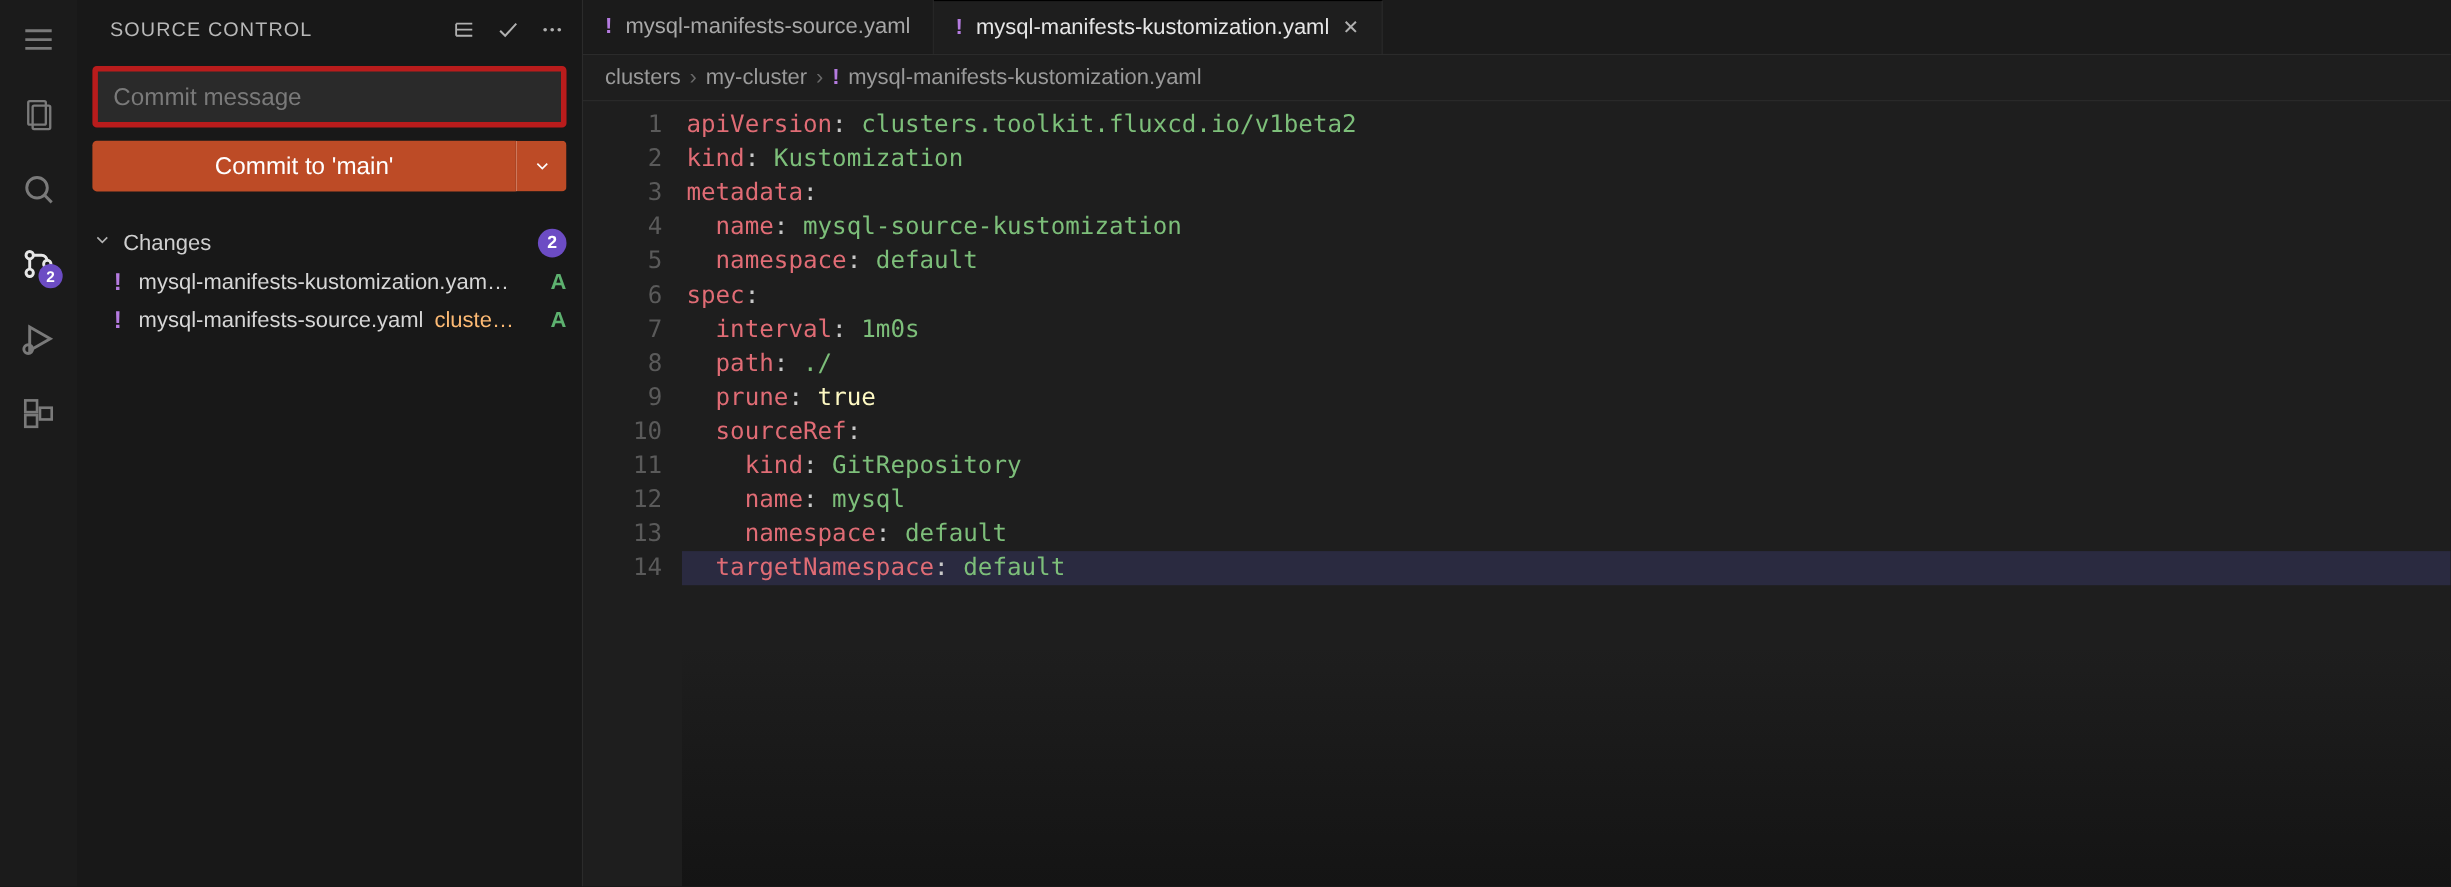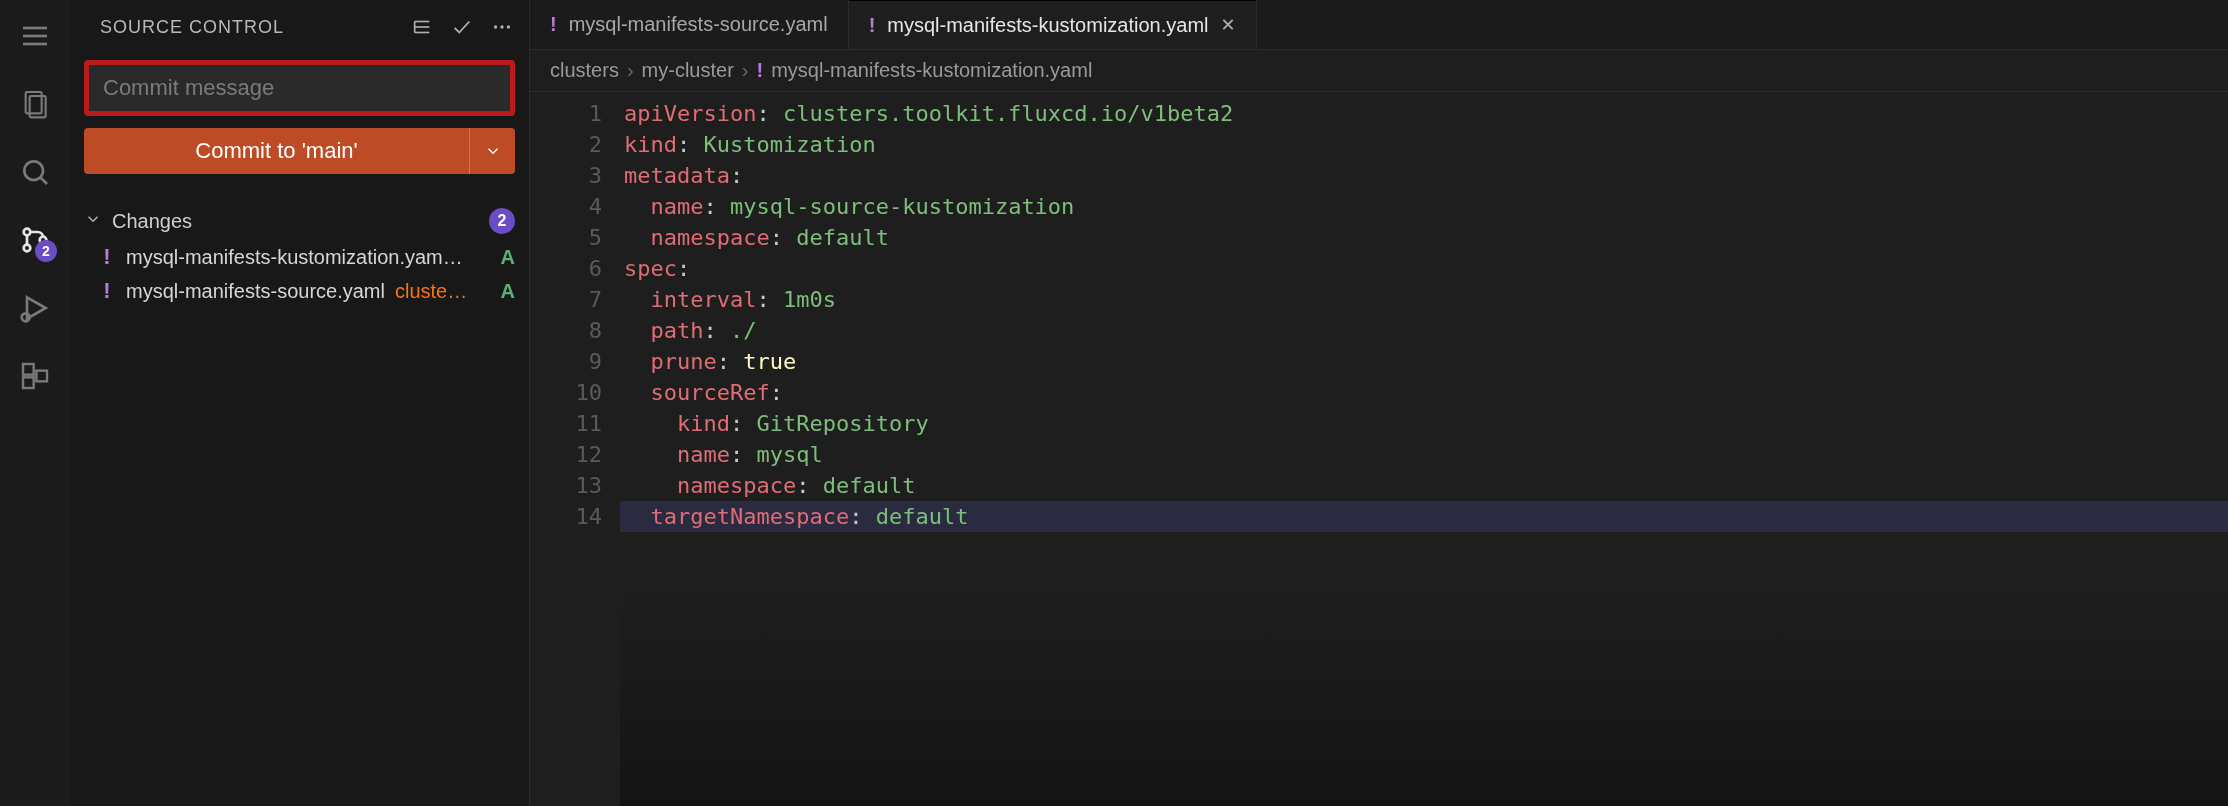--- a/index.html
+++ b/index.html
@@ -141,21 +141,21 @@
 
   .change-row {
     display:flex;align-items:center;
     padding: 4px 14px 4px 28px;
     font-size:20px;
     cursor:pointer;
     gap:10px;
   }
   .change-row .modicon { color:#b57be0; font-weight:600; font-size:22px; width:18px; text-align:center;}
   .change-row .fname { color:#d6d6d6; white-space:nowrap; overflow:hidden; text-overflow:ellipsis; }
-  .change-row .fpath { color:#f97316; white-space:nowrap; overflow:hidden; text-overflow:ellipsis; }
+  .change-row .fpath { color:#fdba74; white-space:nowrap; overflow:hidden; text-overflow:ellipsis; }
   .change-row .spacer { flex:1; }
   .change-row .status-a { color:#5db16f; font-weight:600; font-size:20px; }
 
   
   .editor-area {
     flex: 1;
     display: flex; flex-direction: column;
     background: var(--bg-editor);
   }
   .tab-bar {

